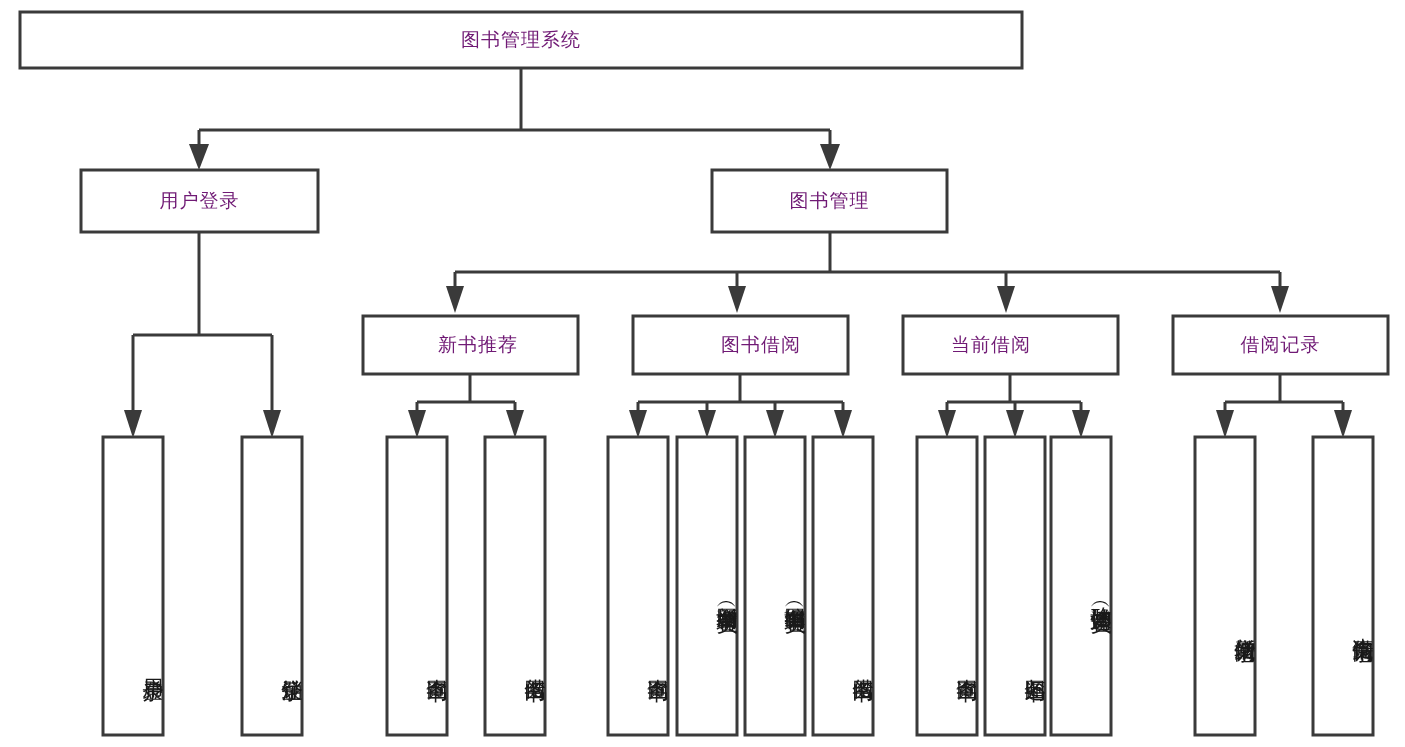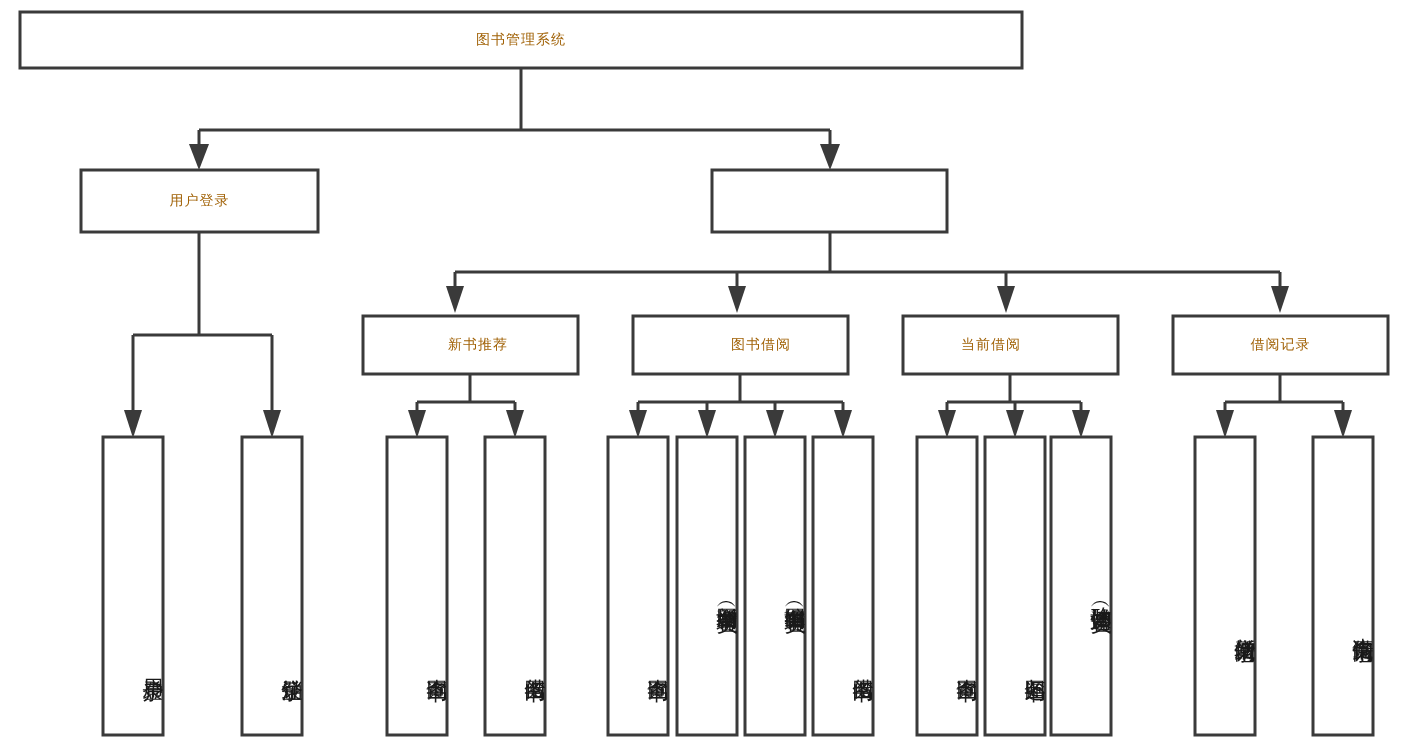--- a/index.html
+++ b/index.html
@@ -52,22 +52,22 @@
     color: #1a1a1a;
     letter-spacing: 1px;
     white-space: nowrap;
     pointer-events: none;
   }
   .hlabel-wrap {
     position: absolute;
     display: flex;
     align-items: center;
     justify-content: center;
-    font-size: 14px;
-    color: #a16207;
+    font-size: 19px;
+    color: #701a75;
     letter-spacing: 1px;
     white-space: nowrap;
     pointer-events: none;
   }
   #watermark {
     position: absolute;
     right: 8px;
     bottom: 4px;
     font-size: 17px;
     color: #9a9a9a;
@@ -172,20 +172,21 @@
     <rect class="node-box" x="985" y="437" width="60" height="298"></rect>
     <rect class="node-box" x="1051" y="437" width="60" height="298"></rect>
 
     <rect class="node-box" x="1195" y="437" width="60" height="298"></rect>
     <rect class="node-box" x="1313" y="437" width="60" height="298"></rect>
   </svg>
 
   <div class="hlabel-wrap" style="left:20px; top:12px; width:1002px; height:56px;">图书管理系统</div>
 
   <div class="hlabel-wrap" style="left:81px; top:170px; width:237px; height:62px;">用户登录</div>
+  <div class="hlabel-wrap" style="left:712px; top:170px; width:235px; height:62px;">图书管理</div>
 
   <div class="hlabel-wrap" style="left:363px; top:316px; width:230px; height:58px;">新书推荐</div>
   <div class="hlabel-wrap" style="left:633px; top:316px; width:256px; height:58px;">图书借阅</div>
   <div class="hlabel-wrap" style="left:903px; top:316px; width:176px; height:58px;">当前借阅</div>
   <div class="hlabel-wrap" style="left:1173px; top:316px; width:215px; height:58px;">借阅记录</div>
 
   <div class="vlabel-wrap" style="left:103px; top:437px; width:60px; height:298px; padding-top:78px;">用户登录</div>
   <div class="vlabel-wrap" style="left:242px; top:437px; width:60px; height:298px; padding-top:78px;">注销登录</div>
 
   <div class="vlabel-wrap" style="left:387px; top:437px; width:60px; height:298px; padding-top:78px;">查询图书</div>

